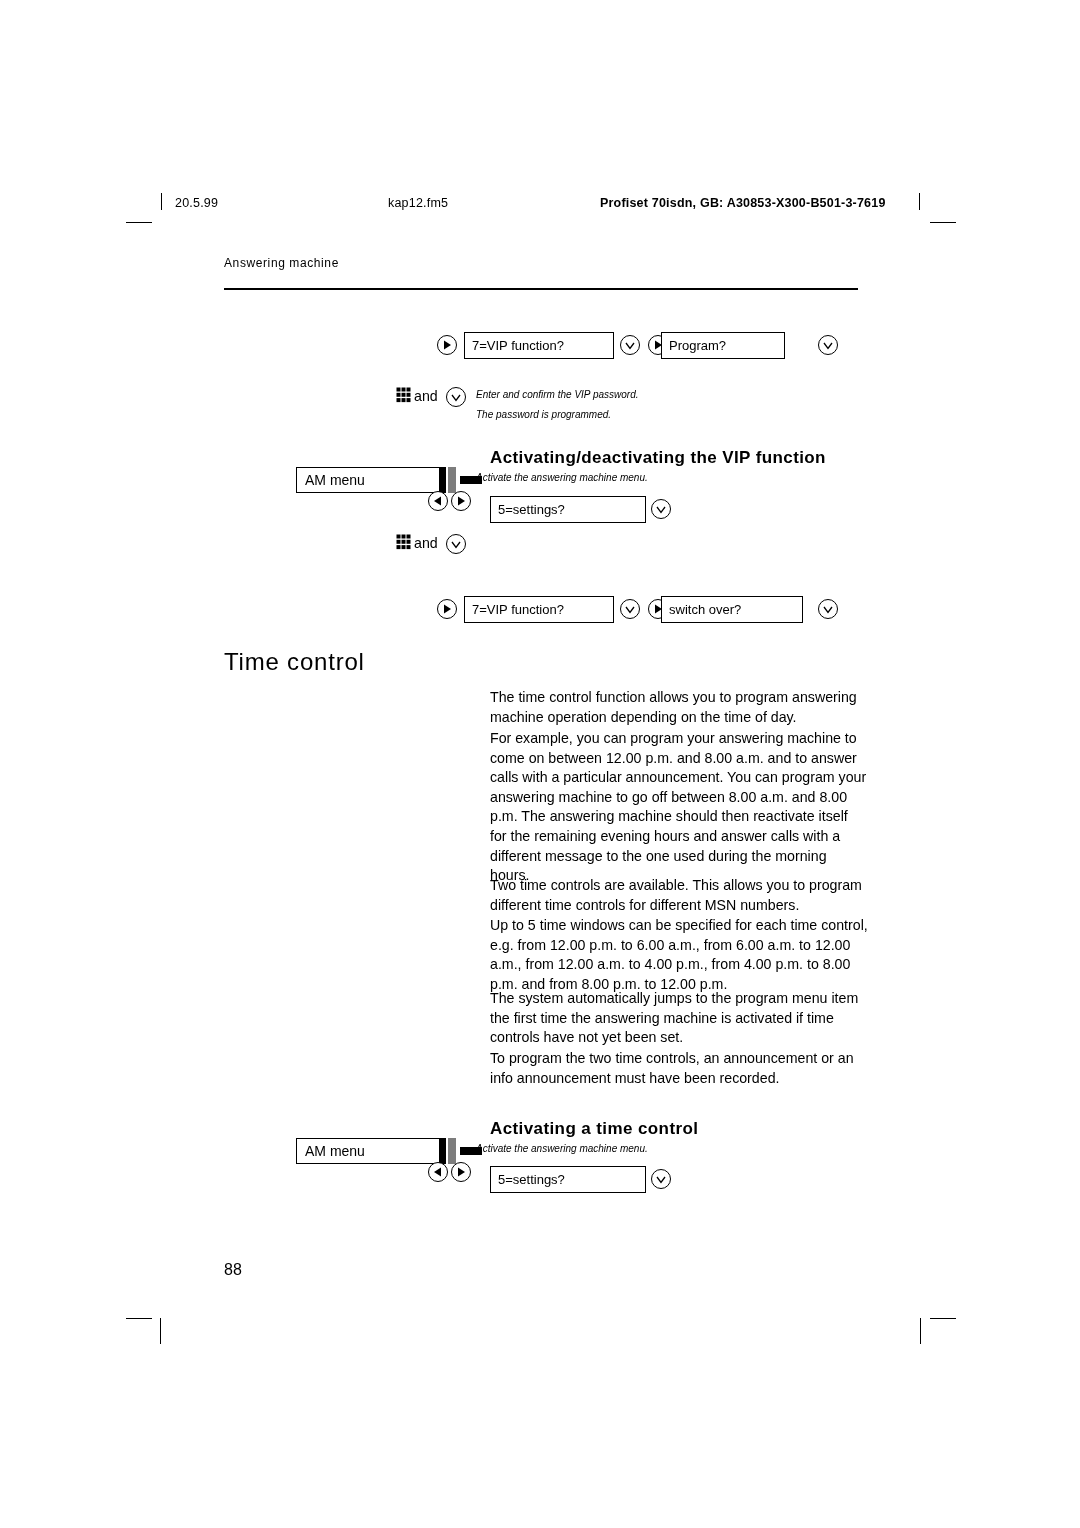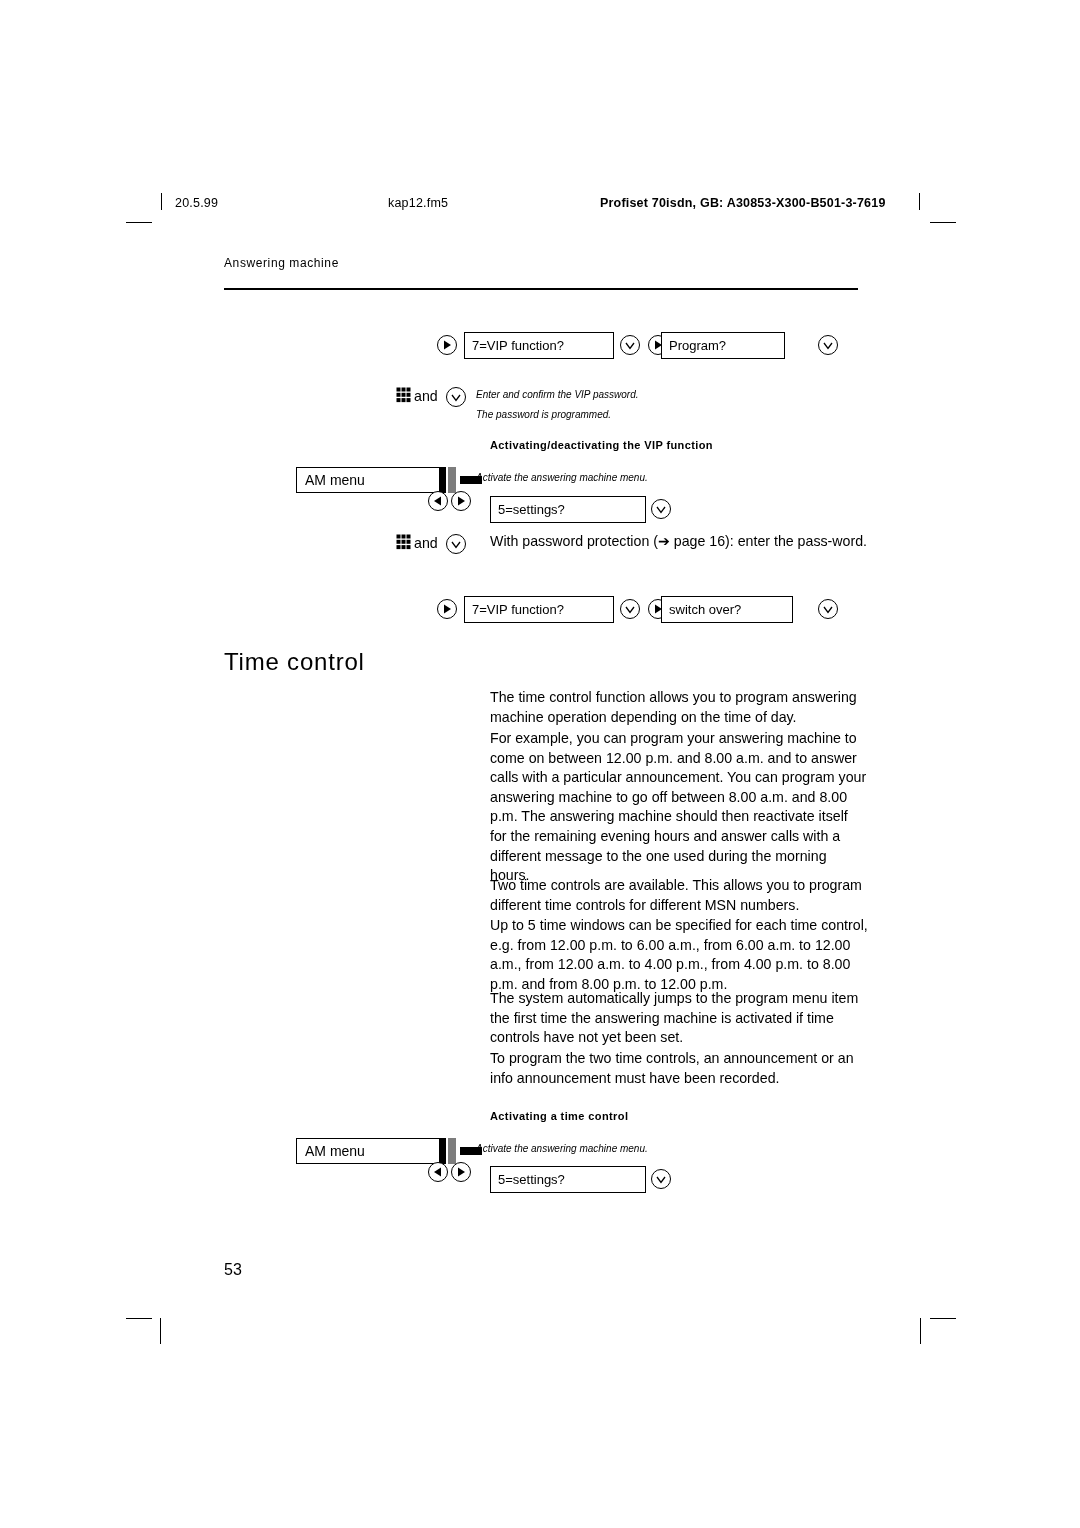--- a/index.html
+++ b/index.html
@@ -69,23 +69,24 @@
     position: absolute;
     left: 224px;
     font-size: 24px;
     letter-spacing: 0.8px;
   }
 
   
   .sub-heading {
     position: absolute;
     left: 490px;
-    font-size: 11px;
+    font-size: 17px;
     font-weight: bold;
     letter-spacing: 0.4px;
+    margin-top: 9px;
   }
 
   
   .para {
     position: absolute;
     left: 490px;
     width: 378px;
     font-size: 14.2px;
     line-height: 19.6px;
     text-align: left;
@@ -263,39 +264,38 @@
       <rect x="5.5" y="11.1" width="4" height="4" fill="#000"></rect>
       <rect x="10.5" y="11.1" width="4" height="4" fill="#000"></rect>
     </svg>
   </div>
   <div style="position:absolute; left:414px; top:535px; font-size:14.2px;">and</div>
   <div class="key" style="left:446px; top:534px;">
     <svg width="18" height="18" viewBox="0 0 18 18">
         <path d="M5,7 L9,12.5 L13,7" stroke="#000" stroke-width="1.3" fill="none"></path>
       </svg>
   </div>
-  <div class="para" style="top:532px; width:380px;">With password protection (➔ page 16): enter the pass-word.</div>
 
   <div class="key" style="left:437px; top:599px;">
     <svg width="18" height="18" viewBox="0 0 18 18">
         <polygon points="6,4.5 13,9 6,13.5" fill="#000"></polygon>
       </svg>
   </div>
   <div class="disp" style="left:464px; top:596px; width:150px;">7=VIP function?</div>
   <div class="key" style="left:620px; top:599px;">
     <svg width="18" height="18" viewBox="0 0 18 18">
         <path d="M5,7 L9,12.5 L13,7" stroke="#000" stroke-width="1.3" fill="none"></path>
       </svg>
   </div>
   <div class="key" style="left:648px; top:599px;">
     <svg width="18" height="18" viewBox="0 0 18 18">
         <polygon points="6,4.5 13,9 6,13.5" fill="#000"></polygon>
       </svg>
   </div>
-  <div class="disp" style="left:661px; top:596px; width:132px;">switch over?</div>
+  <div class="disp" style="left:661px; top:596px; width:142px;">switch over?</div>
   <div class="key" style="left:818px; top:599px;">
     <svg width="18" height="18" viewBox="0 0 18 18">
         <path d="M5,7 L9,12.5 L13,7" stroke="#000" stroke-width="1.3" fill="none"></path>
       </svg>
   </div>
 
   <div class="section-heading" style="top:648px;">Time control</div>
 
   <div class="para" style="top:688px;">The time control function allows you to program answering machine operation depending on the time of day.</div>
   <div class="para" style="top:729px;">For example, you can program your answering machine to come on between 12.00 p.m. and 8.00 a.m. and to answer calls with a particular announcement. You can program your answering machine to go off between 8.00 a.m. and 8.00 p.m. The answering machine should then reactivate itself for the remaining evening hours and answer calls with a different message to the one used during the morning hours.</div>
@@ -326,15 +326,15 @@
         <polygon points="6,4.5 13,9 6,13.5" fill="#000"></polygon>
       </svg>
   </div>
   <div class="disp" style="left:490px; top:1166px; width:156px;">5=settings?</div>
   <div class="key" style="left:651px; top:1169px;">
     <svg width="18" height="18" viewBox="0 0 18 18">
         <path d="M5,7 L9,12.5 L13,7" stroke="#000" stroke-width="1.3" fill="none"></path>
       </svg>
   </div>
 
-  <div class="pageno" style="top:1261px;">53</div>
+  <div class="pageno" style="top:1261px;">88</div>
 
 </div>
 
 </body></html>

